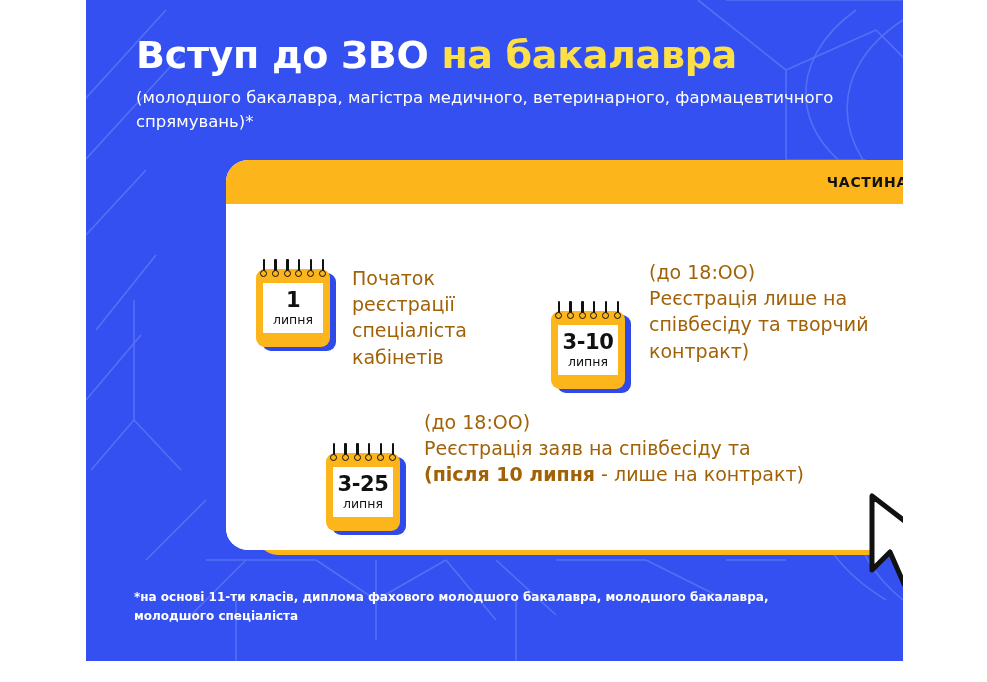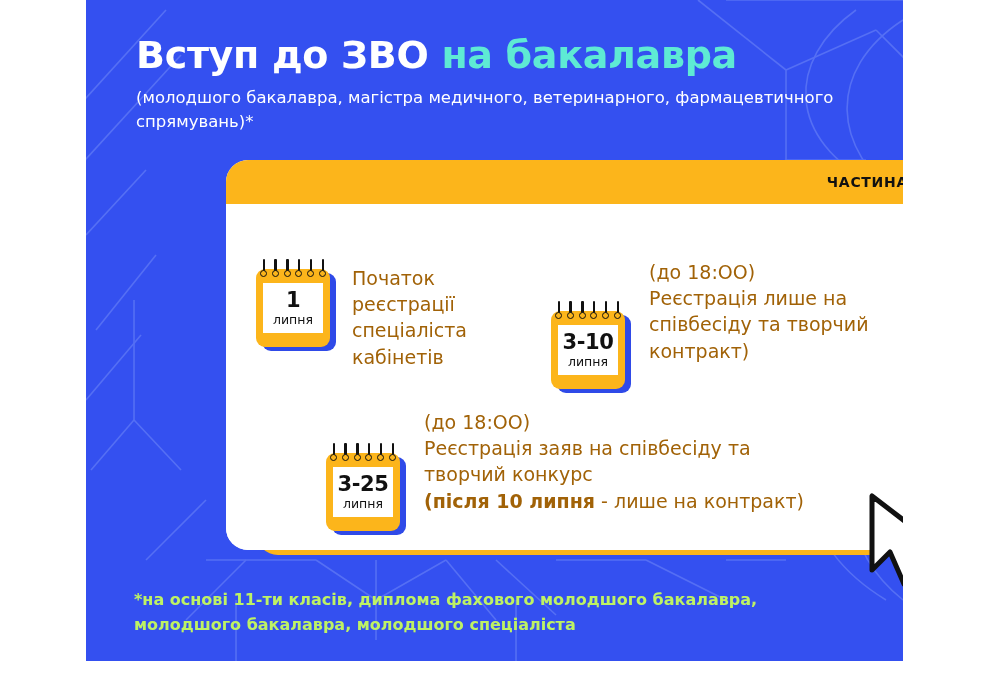--- a/index.html
+++ b/index.html
@@ -13,21 +13,21 @@
     background:#3450f0;overflow:hidden;
   }
   .bg-deco{position:absolute;inset:0;pointer-events:none;}
 
   
   .title{
     position:absolute;left:50px;top:36px;width:740px;
     font-size:38px;font-weight:bold;line-height:1.05;
     color:#ffffff;letter-spacing:-0.3px;white-space:nowrap;
   }
-  .title .accent{color:#5eead4;}
+  .title .accent{color:#fde047;}
   .subtitle{
     position:absolute;left:50px;top:86px;width:700px;
     font-size:16.5px;line-height:1.45;color:#ffffff;font-weight:400;
   }
 
   
   .card-shadow{
     position:absolute;left:170px;top:210px;width:700px;height:345px;
     background:#fcb51b;border-radius:22px;
   }
@@ -95,21 +95,21 @@
   .txt.w3{width:430px;margin-left:18px;padding-top:0px;}
   .txt .b{font-weight:bold;}
   .txt .line{display:block;}
 
   
   .cursor{position:absolute;left:780px;top:492px;width:86px;height:98px;}
 
   
   .footnote{
     position:absolute;left:48px;top:588px;width:680px;
-    font-size:16px;line-height:1.55;font-weight:bold;color:#bef264;
+    font-size:12px;line-height:1.55;font-weight:bold;color:#ffffff;
   }
 </style>
 </head>
 <body>
 
 <div id="root">
 
   <div class="poster">
 
     <svg class="bg-deco" width="817" height="661" viewBox="0 0 817 661" fill="none">
@@ -290,21 +290,20 @@
                 </span>
             </div>
             <div class="cal-page">
               <span class="cal-day">3-25</span>
               <span class="cal-mon">липня</span>
             </div>
           </div>
           <div class="txt w3">
             <span class="line">(до 18:ОО)</span>
             <span class="line">Реєстрація заяв на співбесіду та</span>
-            <span class="line">творчий конкурс</span>
             <span class="line"><span class="b">(після 10 липня</span><span> - лише на контракт)</span></span>
           </div>
         </div>
 
       </div>
     </div>
 
     <svg class="cursor" width="86" height="98" viewBox="0 0 86 98" fill="none">
       <path d="M6 4 L6 78 L24 60 L38 92 L56 84 L42 53 L70 53 Z" fill="#ffffff" stroke="#111111" stroke-width="5" stroke-linejoin="round" stroke-linecap="round"></path>
     </svg>

